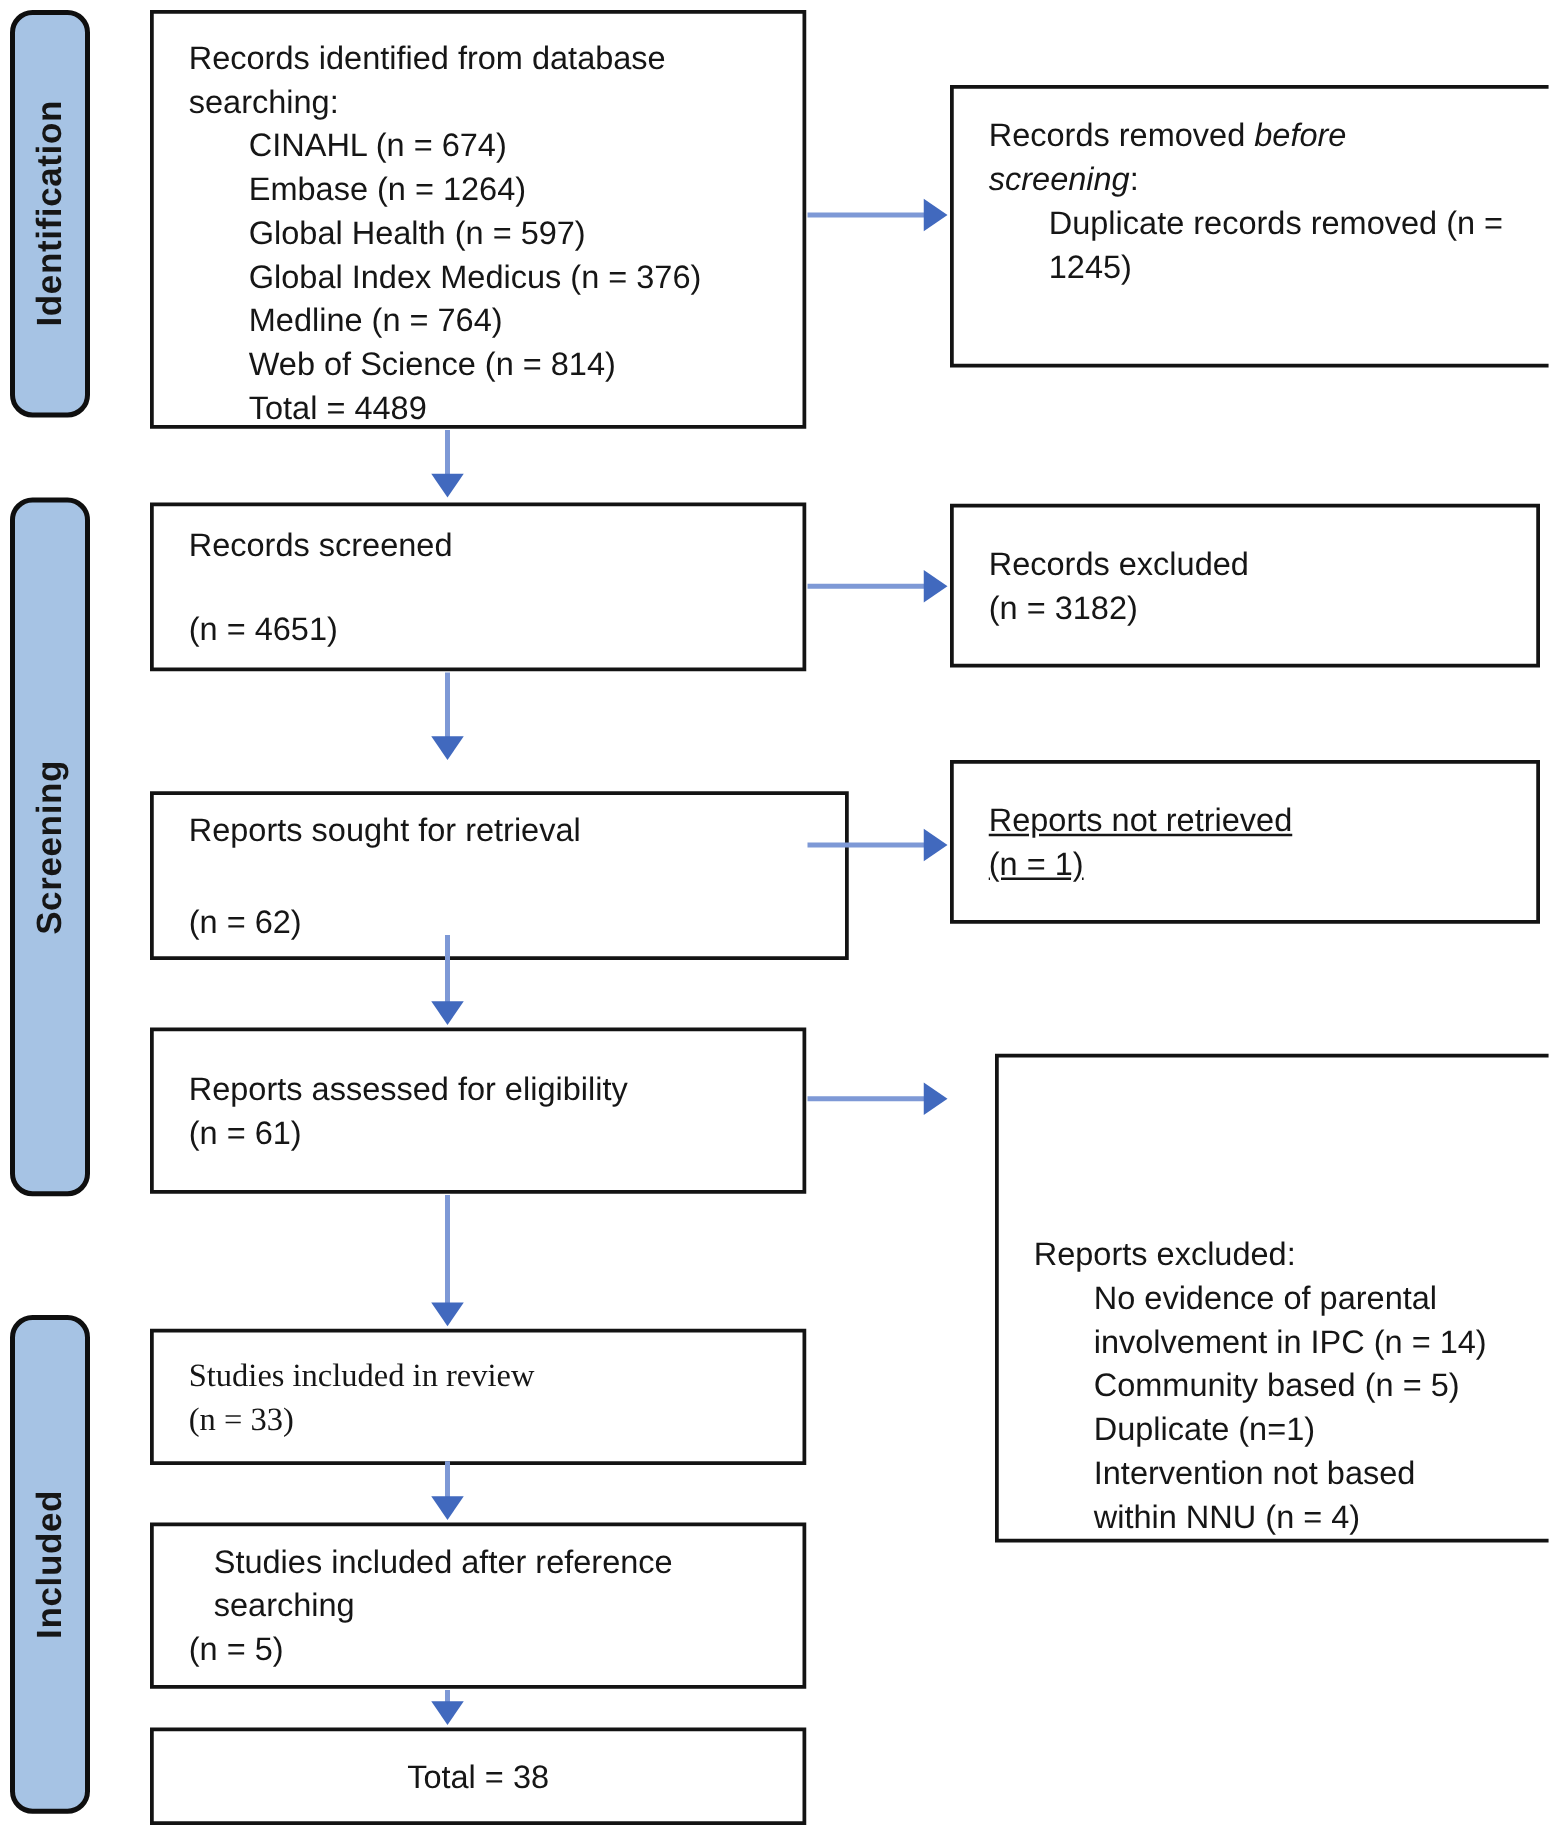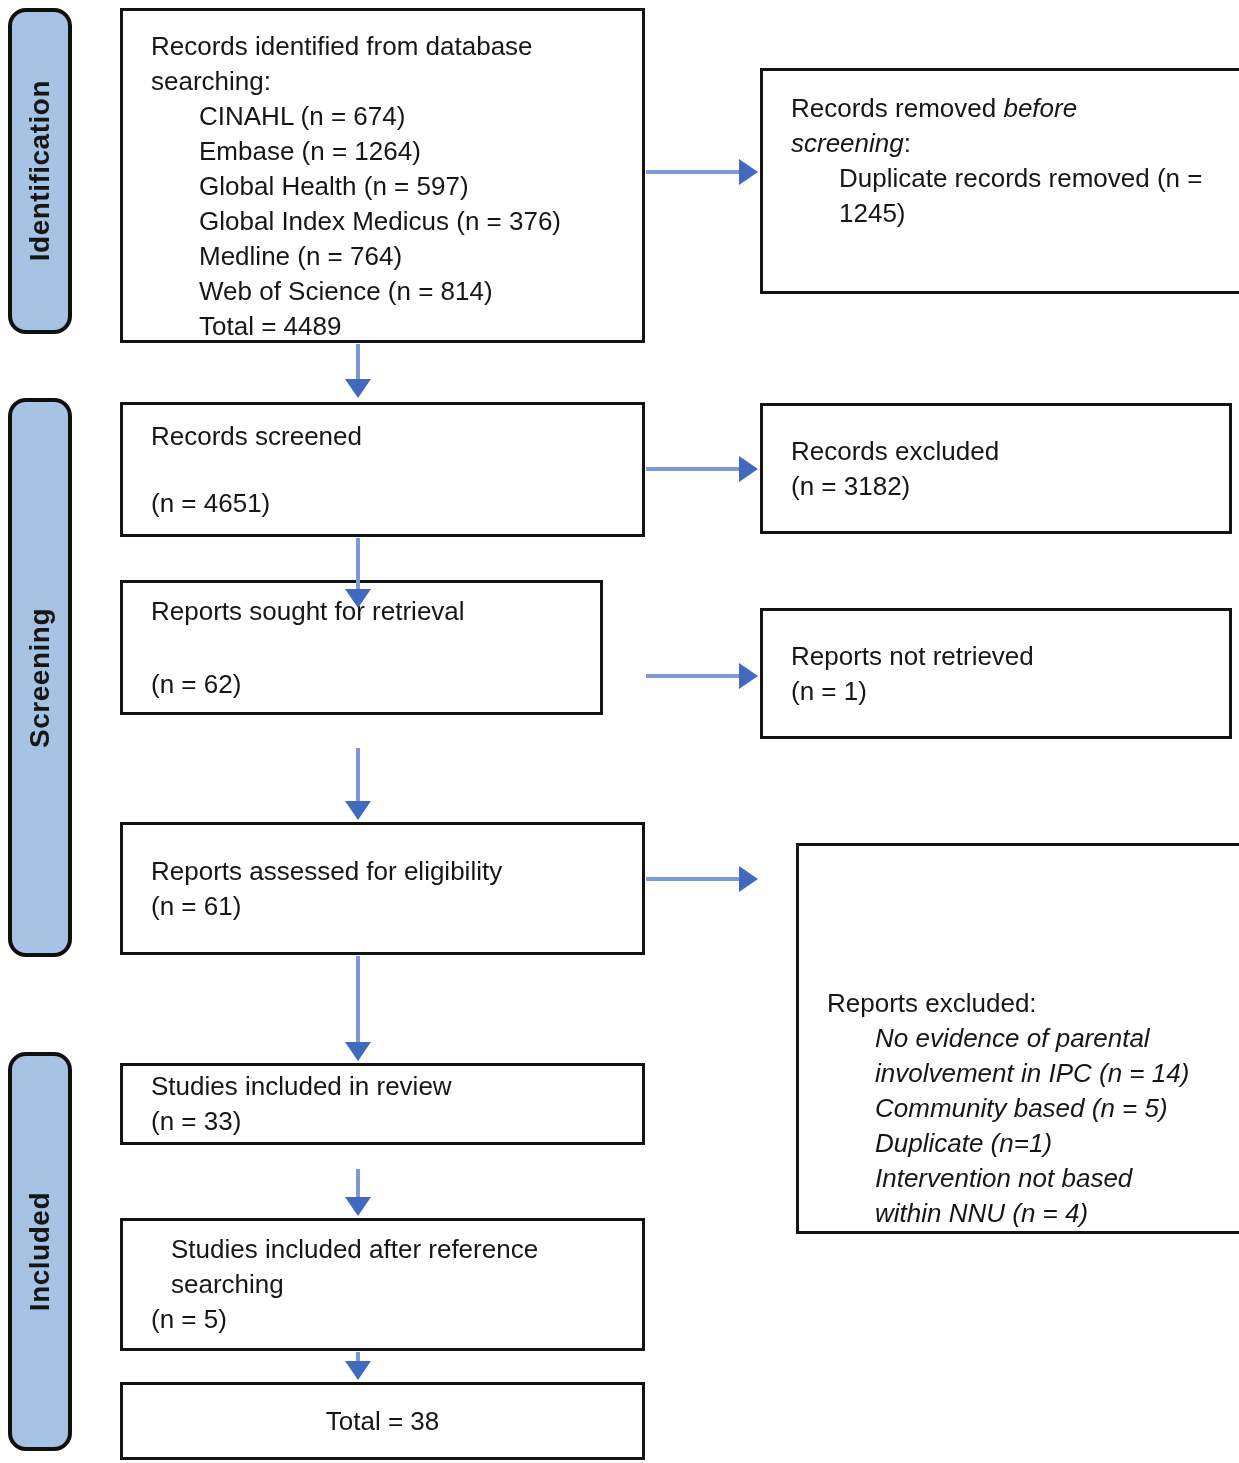--- a/index.html
+++ b/index.html
@@ -43,34 +43,34 @@
     line-height:35px;
     display:flex;flex-direction:column;justify-content:center;
   }
   .box .pad{padding-left:28px;padding-right:30px;}
   .box .indent{padding-left:48px;}
   .italic{font-style:italic;}
 
   
   #box-identified{left:120px;top:8px;width:525px;height:335px;justify-content:flex-start;padding-top:18px;}
   #box-screened{left:120px;top:402px;width:525px;height:135px;gap:32px;}
-  #box-sought{left:120px;top:580px;width:483px;height:135px;gap:38px;}
+  #box-sought{left:120px;top:633px;width:559px;height:135px;gap:38px;}
   #box-assessed{left:120px;top:822px;width:525px;height:133px;}
-  #box-included-review{left:120px;top:1063px;width:525px;height:82px;}
+  #box-included-review{left:120px;top:1063px;width:525px;height:109px;font-family:Liberation Serif, serif;}
   #box-included-reference{left:120px;top:1218px;width:525px;height:133px;}
   #box-total{left:120px;top:1382px;width:525px;height:78px;align-items:center;}
   #box-included-reference .pad .wrap{max-width:445px;margin-left:20px;}
 
   
   #box-removed{left:760px;top:68px;width:536px;height:226px;justify-content:flex-start;padding-top:20px;}
   #box-removed .wrap{max-width:330px;}
   #box-rec-excluded{left:760px;top:403px;width:472px;height:131px;}
-  #box-not-retrieved{left:760px;top:608px;width:472px;height:131px;}
+  #box-not-retrieved{left:760px;top:608px;width:472px;height:131px;text-decoration:underline;}
   #box-rep-excluded{left:796px;top:823px;width:472px;height:391px;justify-content:flex-end;padding-top:46px;margin-top:20px;}
-  #box-rep-excluded .indent{padding-right:30px;font-style:italic;}
+  #box-rep-excluded .indent{padding-right:30px;}
 
   
   .arrow-d{position:absolute;width:26px;}
   .arrow-d .shaft{position:absolute;left:11px;top:0;width:4px;background:#7e99d6;}
   .arrow-d .head{position:absolute;left:0;bottom:0;width:0;height:0;
     border-left:13px solid transparent;border-right:13px solid transparent;
     border-top:19px solid #4169be;}
   .arrow-r{position:absolute;height:26px;}
   .arrow-r .shaft{position:absolute;top:11px;left:0;height:4px;background:#7e99d6;}
   .arrow-r .head{position:absolute;right:0;top:0;width:0;height:0;

